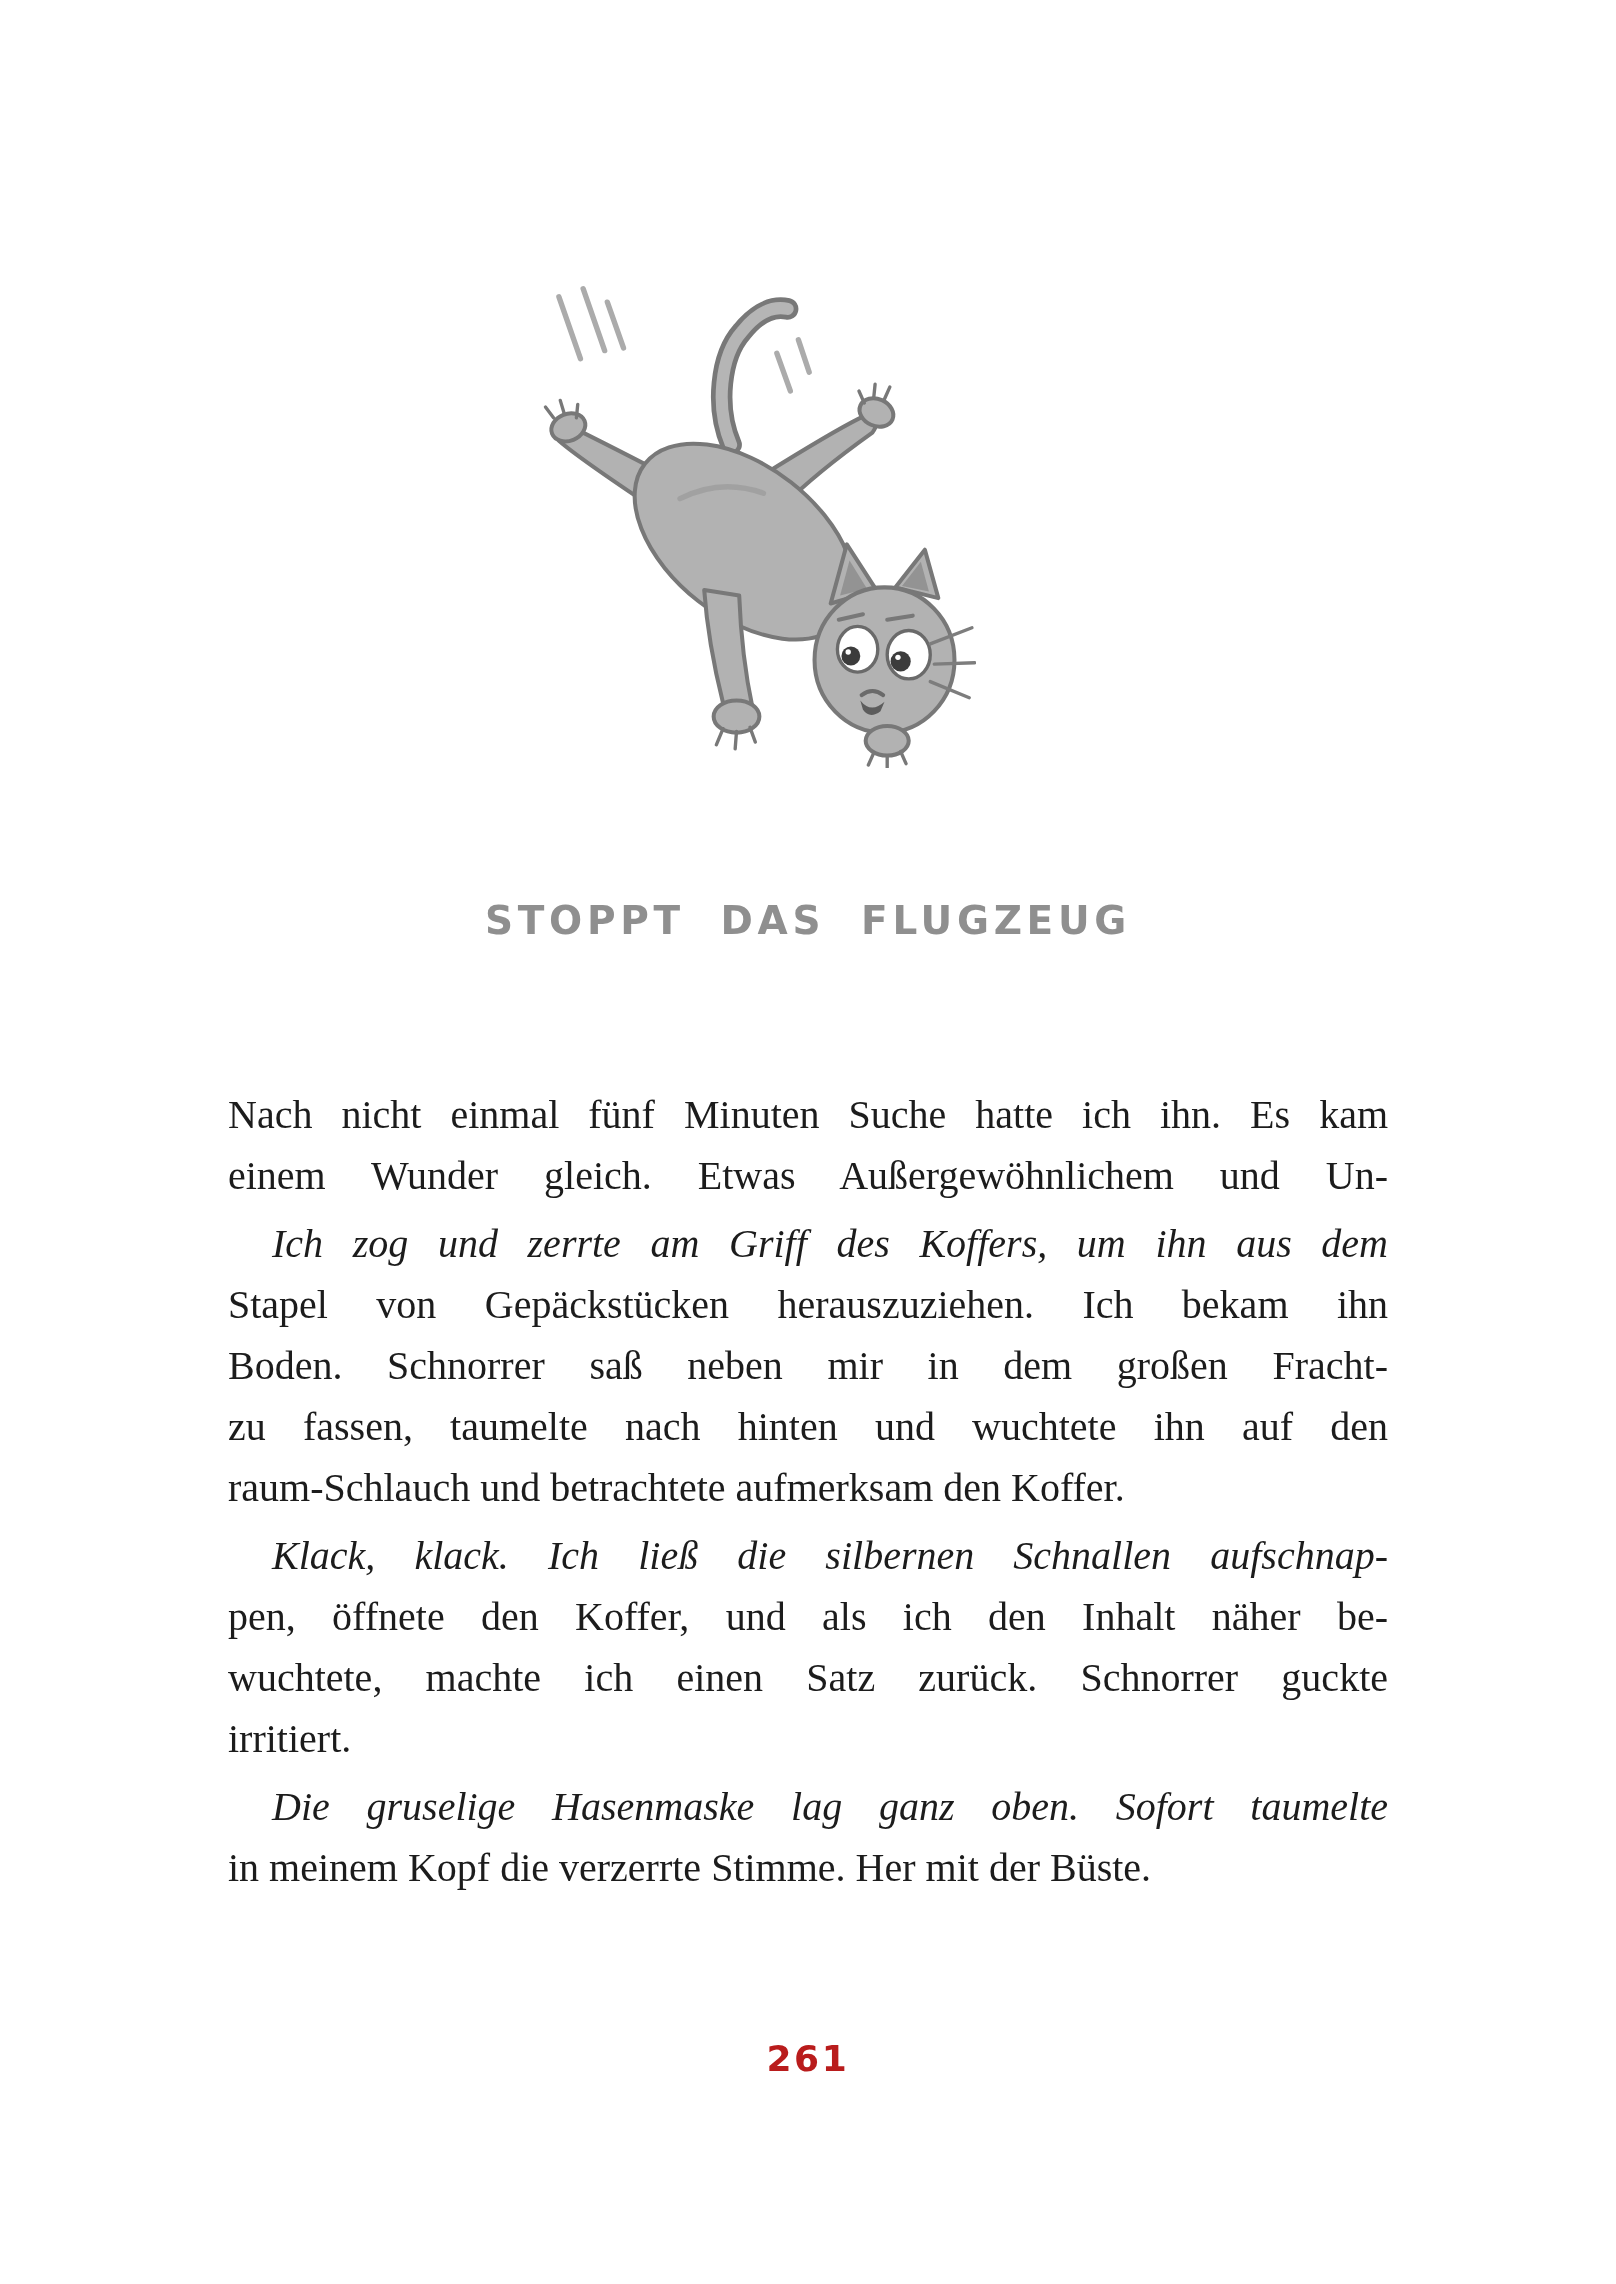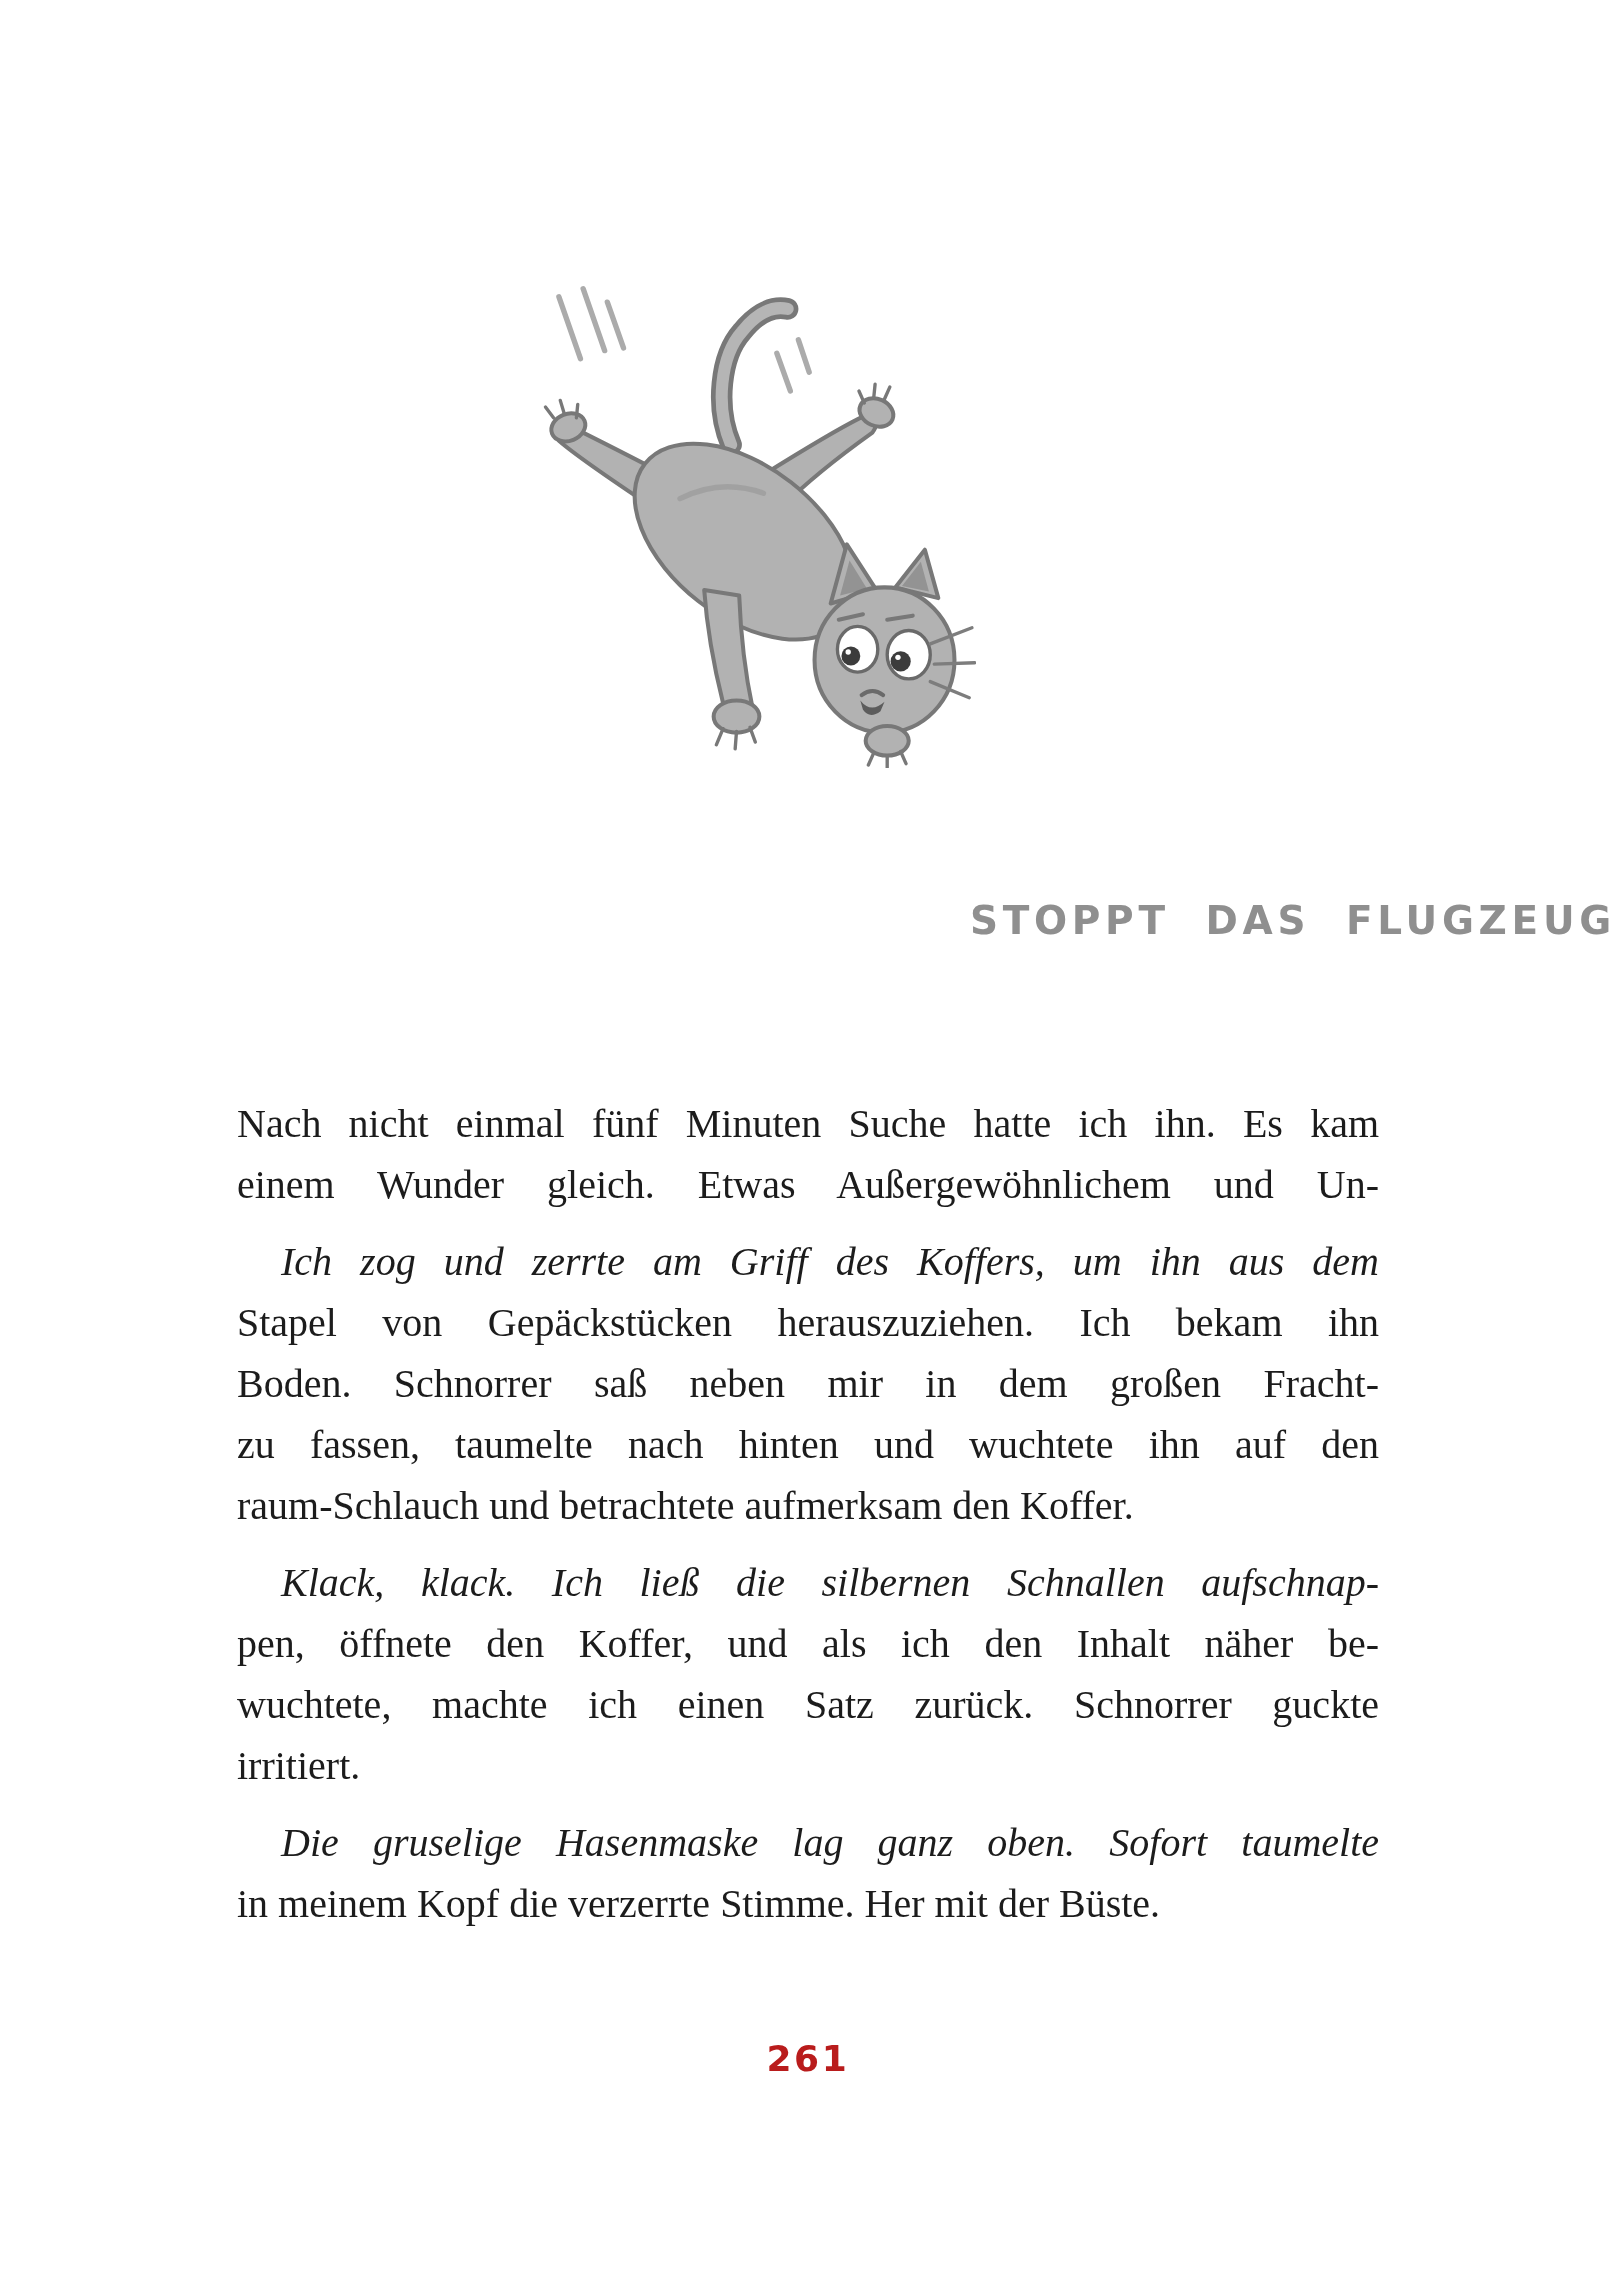--- a/index.html
+++ b/index.html
@@ -22,42 +22,42 @@
   }
   .illustration svg { width:100%; height:100%; display:block; }
 
   
   .chapter-heading {
     position: absolute;
     left: 0;
     top: 900px;
     width: 100%;
     margin: 0;
-    text-align: right;
+    text-align: center;
     font-family: "DejaVu Sans", "Liberation Sans", sans-serif;
     font-weight: 700;
     font-size: 39px;
     line-height: 42px;
     letter-spacing: 4.7px;
     word-spacing: 17.5px;
     color: #8f8f8f;
   }
 
   
   .body-text {
     position: absolute;
     left: 221px;
     top: 1077px;
     width: 1174px;
     font-family: "Liberation Serif", "DejaVu Serif", serif;
     font-size: 40px;
     line-height: 61px;
     color: #1c1c1c;
   }
-  .paragraph { margin:16px; padding:0; }
+  .paragraph { margin:7px; padding:0; }
   .line {
     text-align: justify;
     text-align-last: justify;
     text-justify: inter-word;
     white-space: normal;
   }
   .line.last { text-align-last: left; }
   .line.indent { text-indent: 44px; font-style: italic; }
   .it { }
 

